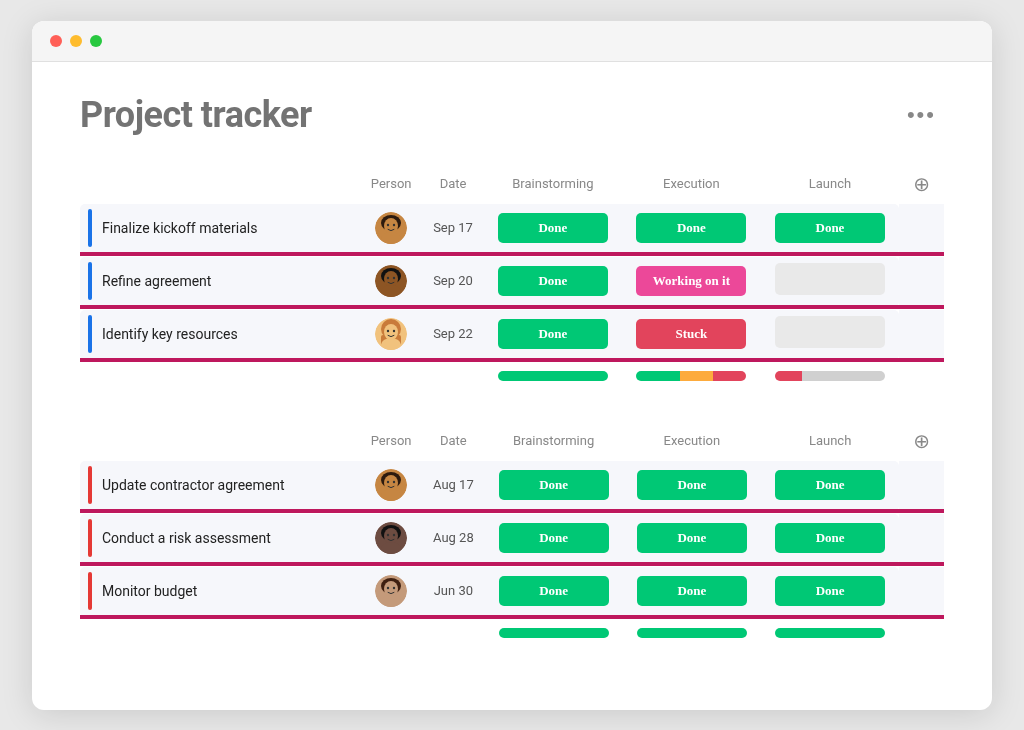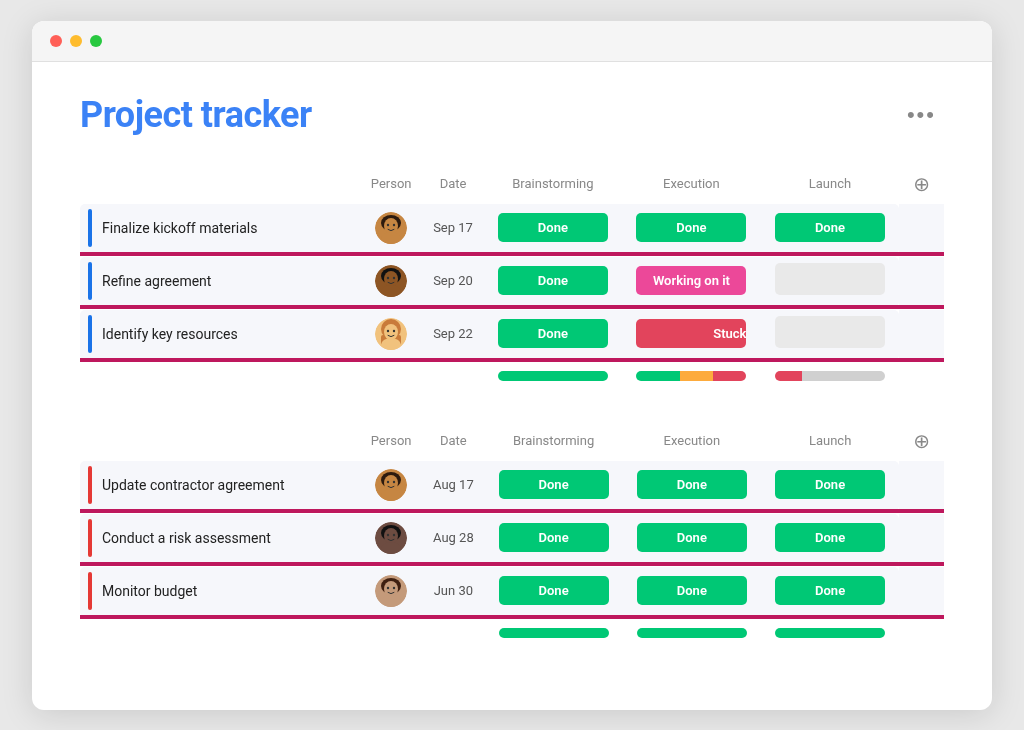--- a/index.html
+++ b/index.html
@@ -37,21 +37,21 @@
     }
     .page-header {
       display: flex;
       align-items: center;
       justify-content: space-between;
       margin-bottom: 28px;
     }
     .page-title {
       font-size: 36px;
       font-weight: 700;
-      color: #3b82f6;
+      color: #737373;
       letter-spacing: -0.5px;
     }
     .more-btn {
       background: none;
       border: none;
       cursor: pointer;
       font-size: 22px;
       color: #888;
       letter-spacing: 2px;
       padding: 4px 8px;
@@ -110,34 +110,34 @@
       color: #222;
       white-space: nowrap;
     }
     .person-col { text-align: center; }
     .date-col {
       text-align: center;
       font-size: 13px;
       color: #555;
       white-space: nowrap;
     }
-    .status-cell { text-align: center; }
+    .status-cell { text-align: center; font-family: Liberation Serif, serif; }
     .status-badge {
       display: inline-block;
       border-radius: 5px;
       padding: 7px 0;
       font-size: 13px;
       font-weight: 600;
       color: #fff;
       width: 110px;
       text-align: center;
     }
     .status-done { background: #00c875; }
     .status-working { background: #ec4899; }
-    .status-stuck { background: #e2445c; text-align: right; }
+    .status-stuck { background: #e2445c; }
     .status-empty {
       background: #e9e9e9;
       width: 110px;
       height: 32px;
       border-radius: 5px;
       display: inline-block;
     }
     .add-btn {
       background: none;
       border: none;

